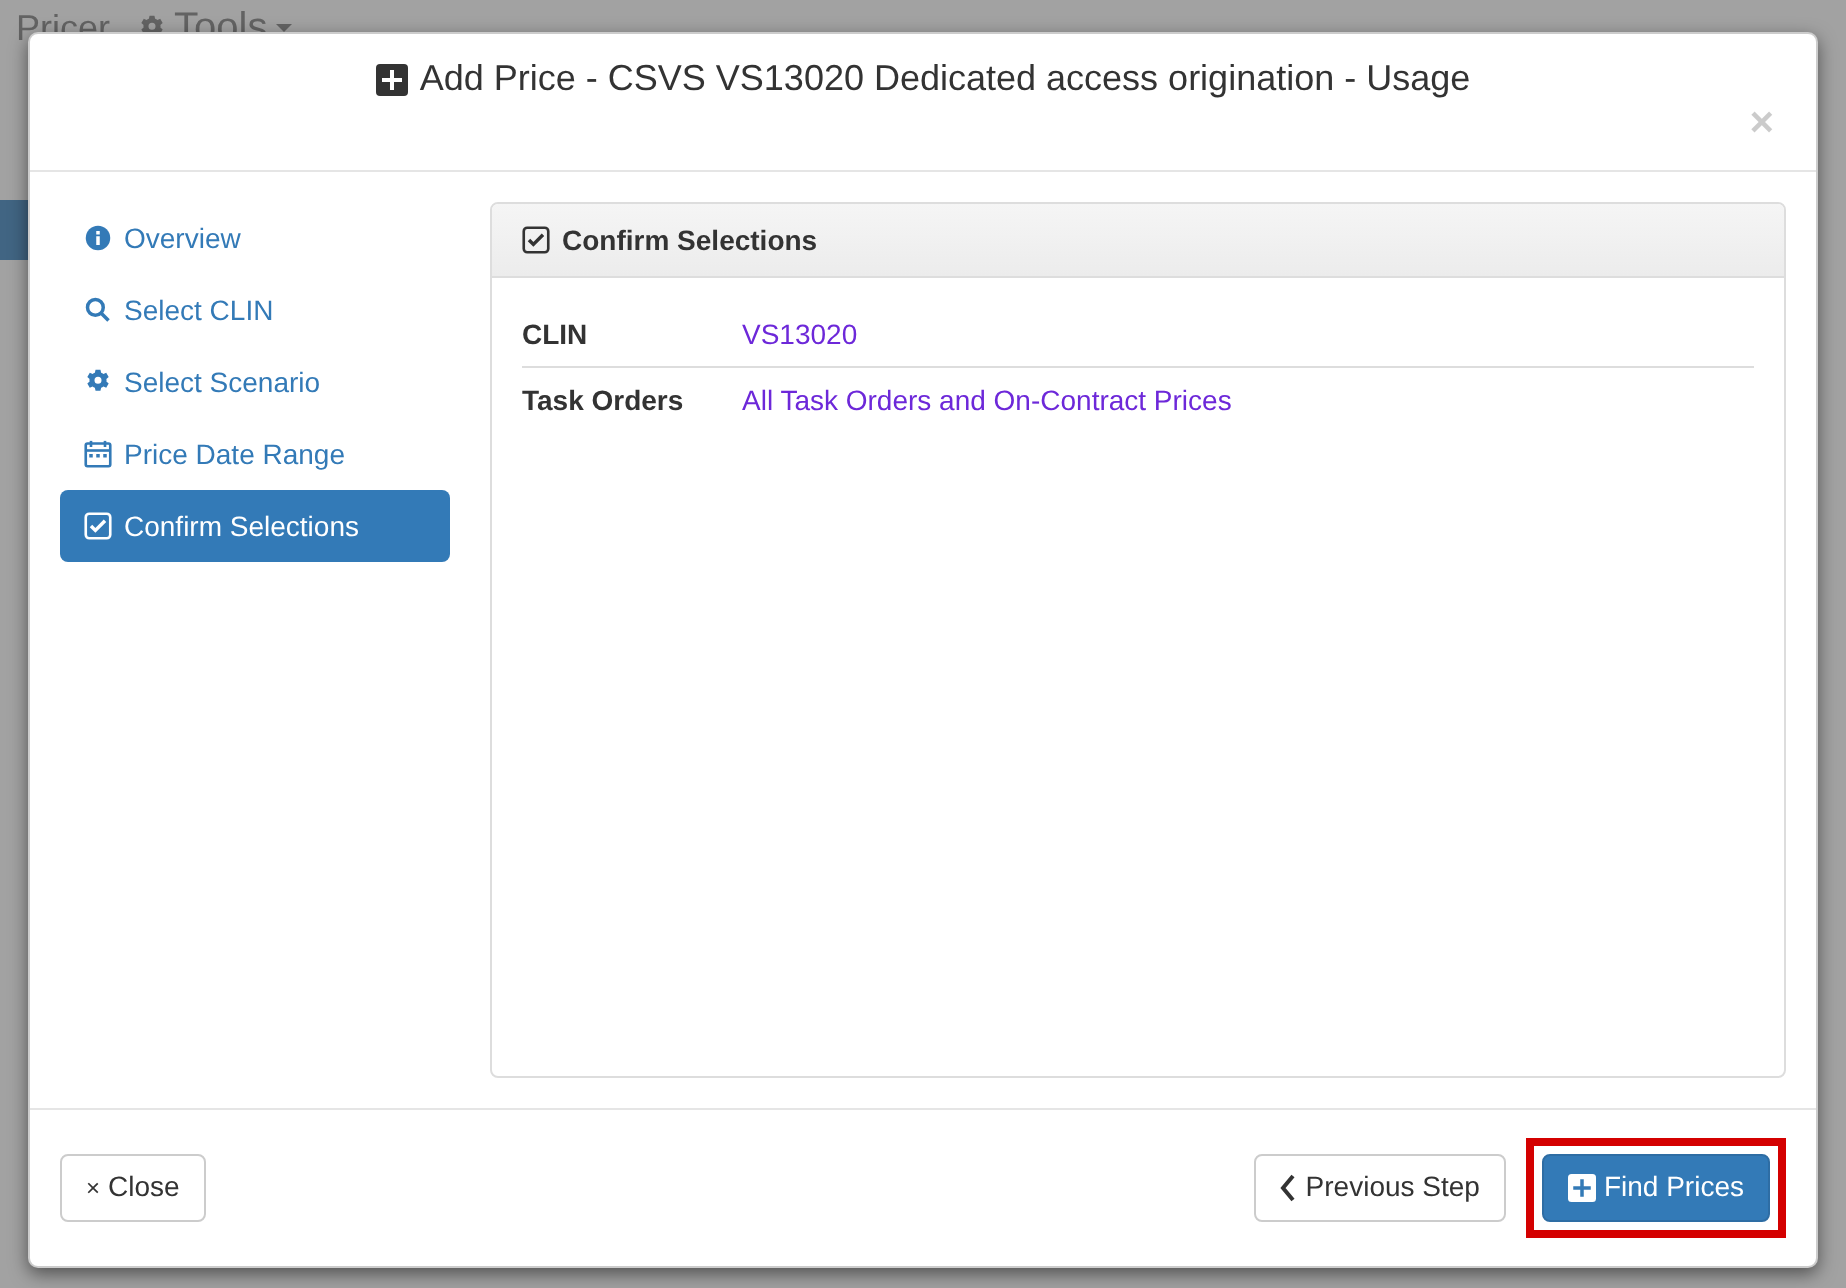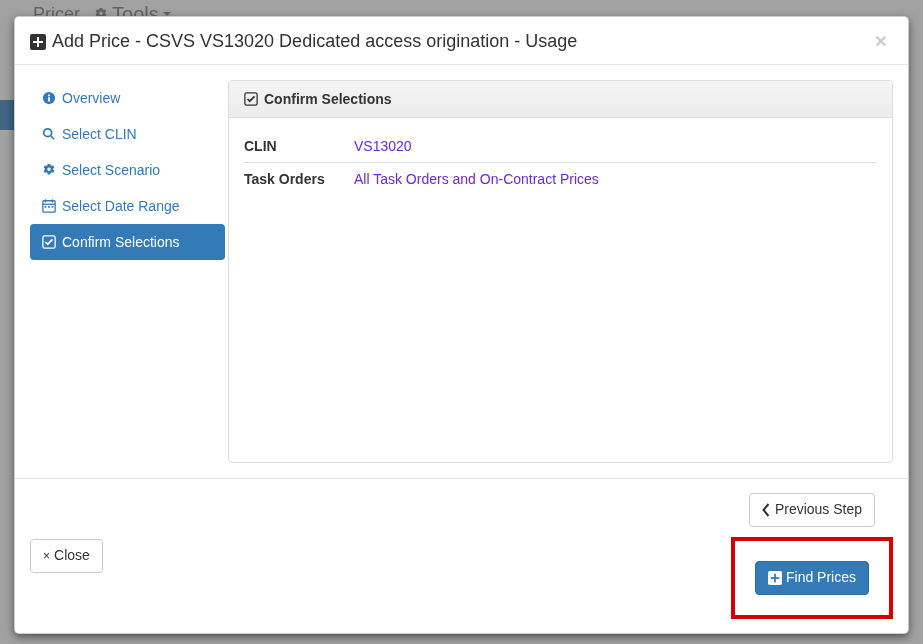--- a/index.html
+++ b/index.html
@@ -15,21 +15,20 @@
     position: relative;
   }
   .bg-nav {
     height: 28px;
     display: flex;
     align-items: center;
     padding: 0 8px;
     gap: 14px;
     font-size: 18px;
     color: #777;
-    margin-left: 25px;
   }
   .bg-nav .brand { font-size: 18px; color: #777; }
   .bg-nav .tools { font-size: 20px; color: #777; display:flex; align-items:center; gap:4px;}
   .mask {
     position: absolute;
     inset: 0;
     background: rgba(80,80,80,0.5);
   }
   .modal {
     position: absolute;
@@ -41,21 +40,22 @@
     border: 1px solid rgba(0,0,0,0.2);
     border-radius: 5px;
     box-shadow: 0 3px 9px rgba(0,0,0,0.5);
     display: flex;
     flex-direction: column;
   }
   .modal-header {
     padding: 12px 15px;
     border-bottom: 1px solid #e5e5e5;
     display: flex;
-    align-items: flex-end;
+    align-items: center;
+    flex-direction: column;
   }
   .modal-header h4 {
     margin: 0;
     font-size: 18px;
     font-weight: 500;
     display: flex;
     align-items: center;
     gap: 6px;
     color: #333;
   }
@@ -67,21 +67,21 @@
     opacity: 0.2;
     background: none;
     border: none;
     cursor: pointer;
     line-height: 1;
   }
   .modal-body {
     flex: 1;
     padding: 15px;
     display: flex;
-    gap: 3px;
+    gap: 20px;
     overflow: hidden;
     justify-content: center;
   }
   .side-nav {
     width: 195px;
     flex-shrink: 0;
   }
   .nav-pills {
     list-style: none;
     margin: 0;
@@ -172,25 +172,24 @@
   .btn-primary {
     background: #337ab7;
     border-color: #2e6da4;
     color: #fff;
   }
   .footer-right {
     margin-left: auto;
     display: flex;
     align-items: center;
     gap: 10px;
-    flex-direction: column;
   }
   .highlight-box {
     border: 4px solid #d40000;
-    padding: 20px;
+    padding: 4px;
     display: inline-flex;
   }
   
   .ico { width: 14px; height: 14px; display:inline-block; }
   .ico svg { width: 100%; height: 100%; display:block; }
   .ico-lg { width: 16px; height:16px; }
   .caret {
     display:inline-block; width:0; height:0;
     border-left:4px solid transparent;
     border-right:4px solid transparent;
@@ -286,21 +285,21 @@
                 <svg viewBox="0 0 16 16">
                   <rect x="1" y="2" width="14" height="13" rx="1" fill="none" stroke="currentColor" stroke-width="1.5"></rect>
                   <line x1="1" y1="6" x2="15" y2="6" stroke="currentColor" stroke-width="1.5"></line>
                   <line x1="4" y1="0.5" x2="4" y2="4" stroke="currentColor" stroke-width="1.5"></line>
                   <line x1="12" y1="0.5" x2="12" y2="4" stroke="currentColor" stroke-width="1.5"></line>
                   <rect x="3" y="8" width="2" height="2" fill="currentColor"></rect>
                   <rect x="7" y="8" width="2" height="2" fill="currentColor"></rect>
                   <rect x="11" y="8" width="2" height="2" fill="currentColor"></rect>
                 </svg>
               </span>
-            <span>Select Date Range</span>
+            <span>Price Date Range</span>
           </a>
         </li>
         <li class="active">
           <a>
             <span class="ico">
                 <svg viewBox="0 0 16 16">
                   <rect x="1" y="1" width="14" height="14" rx="2" fill="none" stroke="currentColor" stroke-width="1.5"></rect>
                   <path d="M4 8l2.5 2.5L12 5" fill="none" stroke="currentColor" stroke-width="2"></path>
                 </svg>
               </span>

